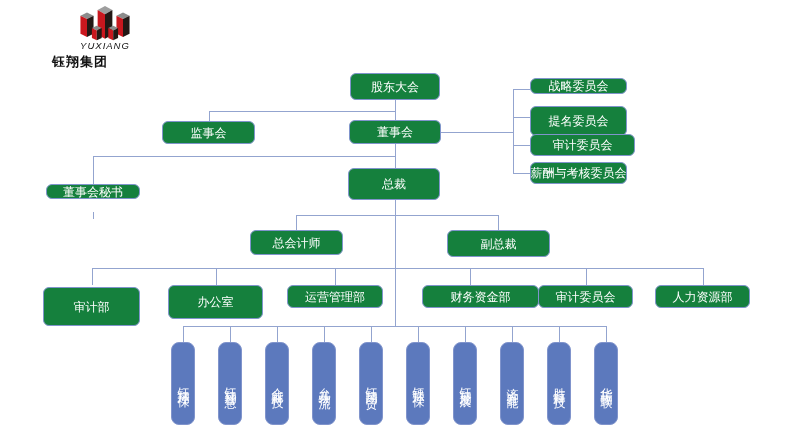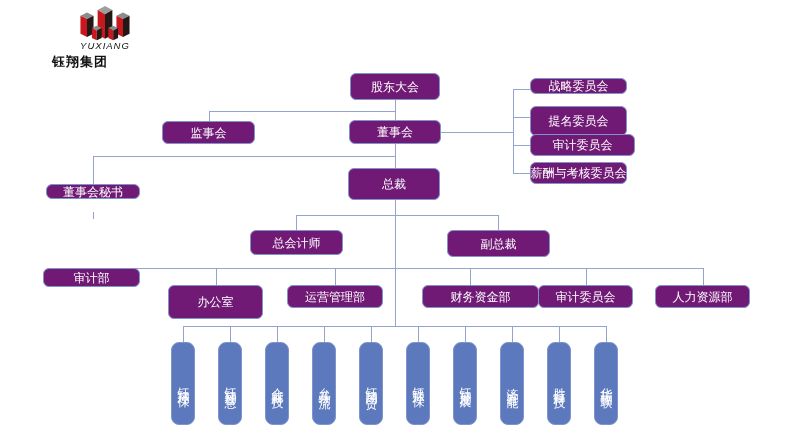--- a/index.html
+++ b/index.html
@@ -3,21 +3,21 @@
 <meta charset="utf-8">
 <style>
   html,body{margin:0;padding:0;background:#ffffff;}
   .canvas{
     position:relative;width:794px;height:446px;background:#ffffff;overflow:hidden;
     font-family:"Liberation Sans","DejaVu Sans",sans-serif;
   }
   .connectors{position:absolute;left:0;top:0;width:794px;height:446px;}
   .node{
     position:absolute;box-sizing:border-box;
-    background:#701a75;border:1px solid #8094cc;border-radius:6px;
+    background:#15803d;border:1px solid #8094cc;border-radius:6px;
     color:#ffffff;font-size:12px;line-height:1;
     display:flex;align-items:center;justify-content:center;
     white-space:nowrap;
   }
   .vnode{
     position:absolute;box-sizing:border-box;
     background:#5c79bd;border:1px solid #8094cc;border-radius:8px;
     color:#ffffff;font-size:12px;
     display:flex;align-items:center;justify-content:center;
     writing-mode:vertical-rl;text-orientation:upright;letter-spacing:3px;
@@ -89,21 +89,21 @@
   <div class="node" style="left:530px;top:78px;width:97px;height:16px">战略委员会</div>
   <div class="node" style="left:530px;top:106px;width:97px;height:30px">提名委员会</div>
   <div class="node" style="left:530px;top:134px;width:105px;height:22px">审计委员会</div>
   <div class="node" style="left:530px;top:162px;width:97px;height:22px">薪酬与考核委员会</div>
 
   <div class="node" style="left:348px;top:168px;width:92px;height:32px">总裁</div>
   <div class="node" style="left:46px;top:184px;width:94px;height:15px">董事会秘书</div>
   <div class="node" style="left:250px;top:230px;width:93px;height:25px">总会计师</div>
   <div class="node" style="left:447px;top:230px;width:103px;height:27px">副总裁</div>
 
-  <div class="node" style="left:43px;top:268px;width:97px;height:19px">审计部</div>
+  <div class="node" style="left:43px;top:287px;width:97px;height:39px">审计部</div>
   <div class="node" style="left:168px;top:285px;width:95px;height:34px">办公室</div>
   <div class="node" style="left:287px;top:285px;width:96px;height:23px">运营管理部</div>
   <div class="node" style="left:422px;top:285px;width:117px;height:23px">财务资金部</div>
   <div class="node" style="left:538px;top:285px;width:95px;height:23px">审计委员会</div>
   <div class="node" style="left:655px;top:285px;width:95px;height:23px">人力资源部</div>
 
   <div class="vnode" style="left:171px;top:342px;width:24px;height:83px">钰翔环保</div>
   <div class="vnode" style="left:218px;top:342px;width:24px;height:83px">钰翔智慧</div>
   <div class="vnode" style="left:265px;top:342px;width:24px;height:83px">会能科技</div>
   <div class="vnode" style="left:312px;top:342px;width:24px;height:83px">允升物流</div>

